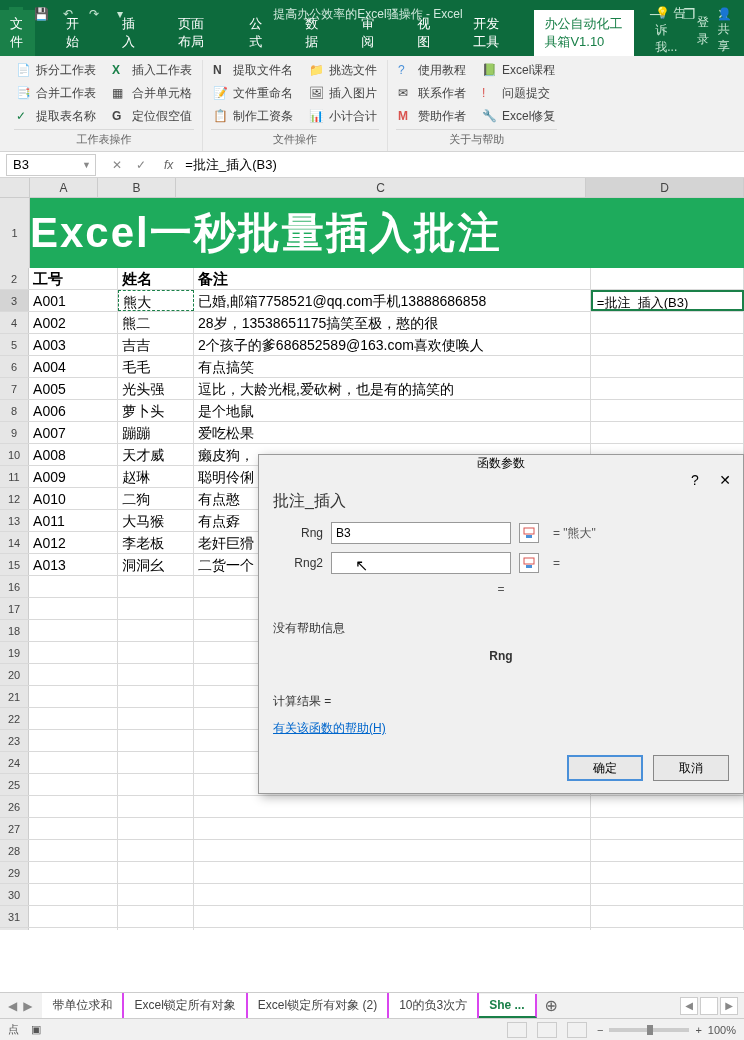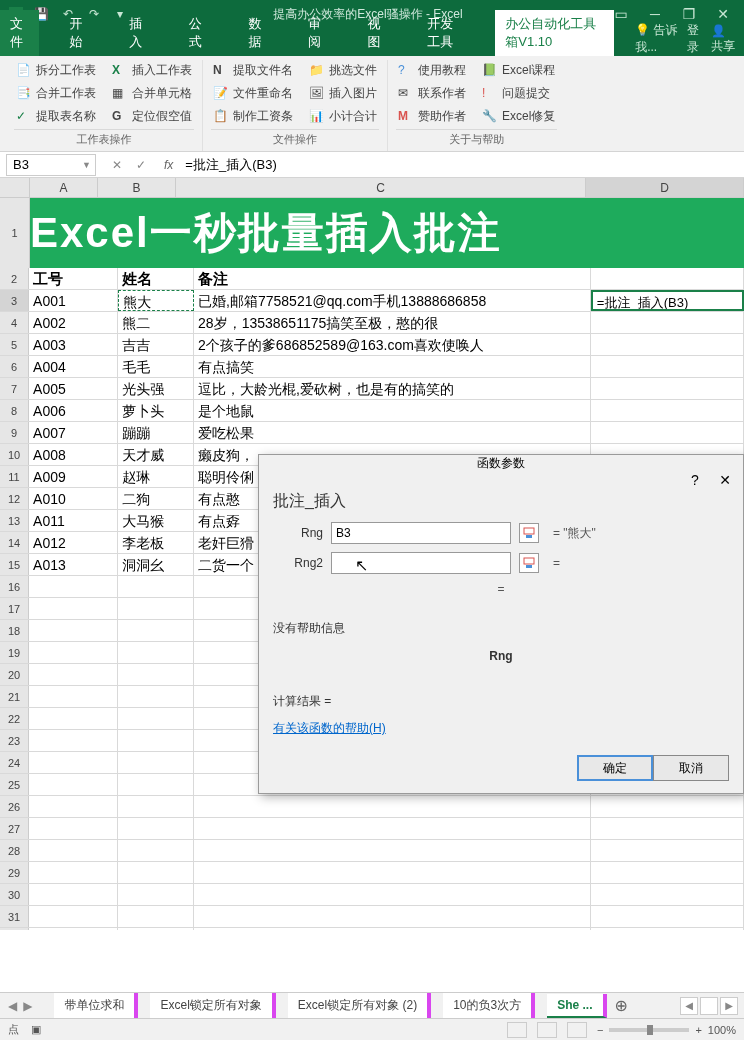--- a/index.html
+++ b/index.html
@@ -57,27 +57,27 @@
 .dlg-body .fn { font-size:16px; margin-bottom:10px; }
 .dlg-body .argrow { display:flex; align-items:center; margin:8px 0; gap:8px; }
 .dlg-body .argrow .lbl { width:50px; text-align:right; }
 .dlg-body .argrow input { width:180px; height:22px; border:1px solid #999; padding:0 4px; font-size:12px; }
 .dlg-body .argrow .refbtn { width:20px; height:20px; border:1px solid #999; background:#fff; cursor:pointer; display:flex; align-items:center; justify-content:center; }
 .dlg-body .argrow .eq { margin-left:6px; color:#555; }
 .dlg-body .nohelp { margin:24px 0 12px; }
 .dlg-body .argname { text-align:center; font-weight:bold; margin:4px 0 30px; }
 .dlg-body .result { margin:18px 0 10px; }
 .dlg-body .helplink { color:#0066cc; text-decoration:underline; cursor:pointer; }
-.dlg-foot { position:absolute; bottom:12px; right:14px; display:flex; }
+.dlg-foot { position:absolute; bottom:12px; right:14px; display:flex; gap:10px; }
 .dlg-foot button { width:76px; height:26px; border:1px solid #888; background:#e8e8e8; cursor:pointer; font-size:12px; }
 .dlg-foot button.primary { border:2px solid #4a90d9; }
 .sheettabs { position:absolute; bottom:22px; left:0; right:0; height:26px; background:#f1f1f1; border-top:1px solid #ccc; display:flex; align-items:center; padding:0 6px; font-size:12px; }
 .sheettabs .nav { display:flex; gap:2px; margin-right:8px; color:#888; }
 .sheettabs .nav span { cursor:pointer; padding:0 2px; }
-.sheettabs .st { padding:4px 10px; border-right:4px solid #d946ef; cursor:pointer; color:#444; background:#fff;margin-left:12px; }
+.sheettabs .st { padding:4px 10px; border-right:2px solid #d946ef; cursor:pointer; color:#444; background:#fff; }
 .sheettabs .st.active { background:#fff; border-bottom:2px solid #1a8049; color:#1a8049; font-weight:bold; }
 .sheettabs .add { padding:0 8px; cursor:pointer; color:#666; font-size:16px; }
 .sheettabs .scroll { margin-left:auto; display:flex; gap:2px; }
 .sheettabs .scroll span { width:18px; height:18px; border:1px solid #ccc; background:#fff; text-align:center; line-height:16px; cursor:pointer; font-size:10px; color:#888; }
 .status { position:absolute; bottom:0; left:0; right:0; height:22px; background:#f1f1f1; border-top:1px solid #ccc; display:flex; align-items:center; padding:0 8px; font-size:11px; color:#555; }
 .status .sp { margin-left:auto; display:flex; align-items:center; gap:10px; }
 .status .vbtn { width:20px; height:16px; border:1px solid #ccc; cursor:pointer; }
 .status .zoom { display:flex; align-items:center; gap:6px; }
 .status .zoom .track { width:80px; height:4px; background:#ccc; position:relative; }
 .status .zoom .track .thumb { position:absolute; left:38px; top:-3px; width:6px; height:10px; background:#888; }
@@ -106,20 +106,21 @@
     <span>─</span>
     <span>❐</span>
     <span>✕</span>
   </div>
 </div>
 
 <div class="tabs">
   <div class="tab file">文件</div>
   <div class="tab">开始</div>
   <div class="tab">插入</div>
+  <div class="tab">页面布局</div>
   <div class="tab">公式</div>
   <div class="tab">数据</div>
   <div class="tab">审阅</div>
   <div class="tab">视图</div>
   <div class="tab">开发工具</div>
   <div class="tab active">办公自动化工具箱V1.10</div>
   <div class="right">
     <span>💡 <span>告诉我...</span></span>
     <span>登录</span>
     <span>👤 <span>共享</span></span>

